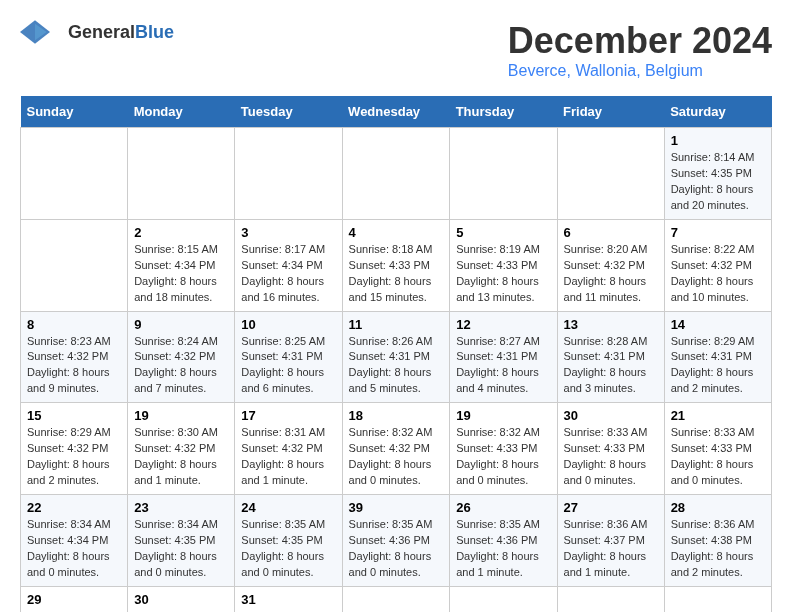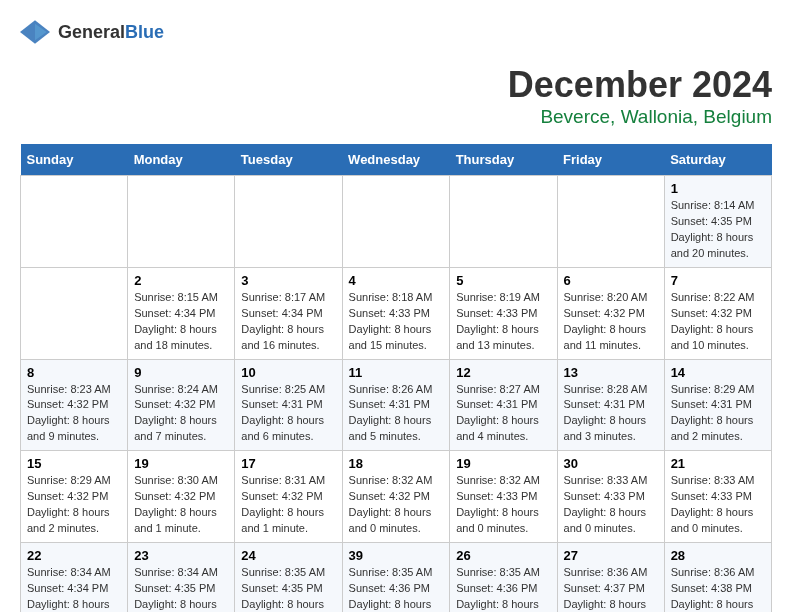--- a/index.html
+++ b/index.html
@@ -12,38 +12,37 @@
     }
     .header-area {
       display: flex;
       justify-content: space-between;
       align-items: flex-start;
       margin-bottom: 16px;
     }
     .logo {
       display: flex;
       align-items: center;
-      gap: 8px;
+      gap: 18px;
     }
     .logo-icon {
       width: 30px;
       height: 24px;
     }
     .title-area {
-      text-align: right;
-      margin-top: 44px;
+      text-align: left;
     }
     .month-title {
       font-size: 36px;
       font-weight: bold;
       color: #333;
     }
     .location-title {
-      font-size: 19px;
-      color: #15803d;
+      font-size: 16px;
+      color: #3b82f6;
     }
     table {
       width: 100%;
       border-collapse: collapse;
       font-size: 11px;
     }
     thead tr th {
       background-color: #2a6db5;
       color: white;
       padding: 8px 6px;

